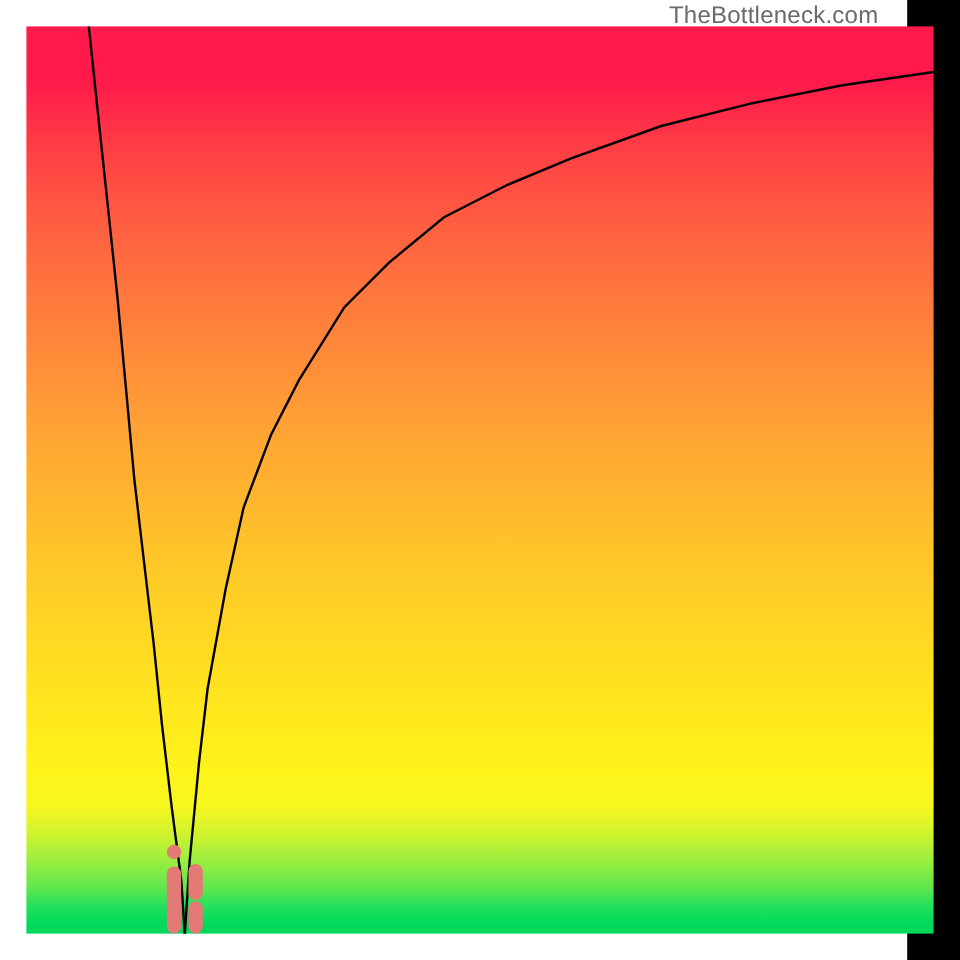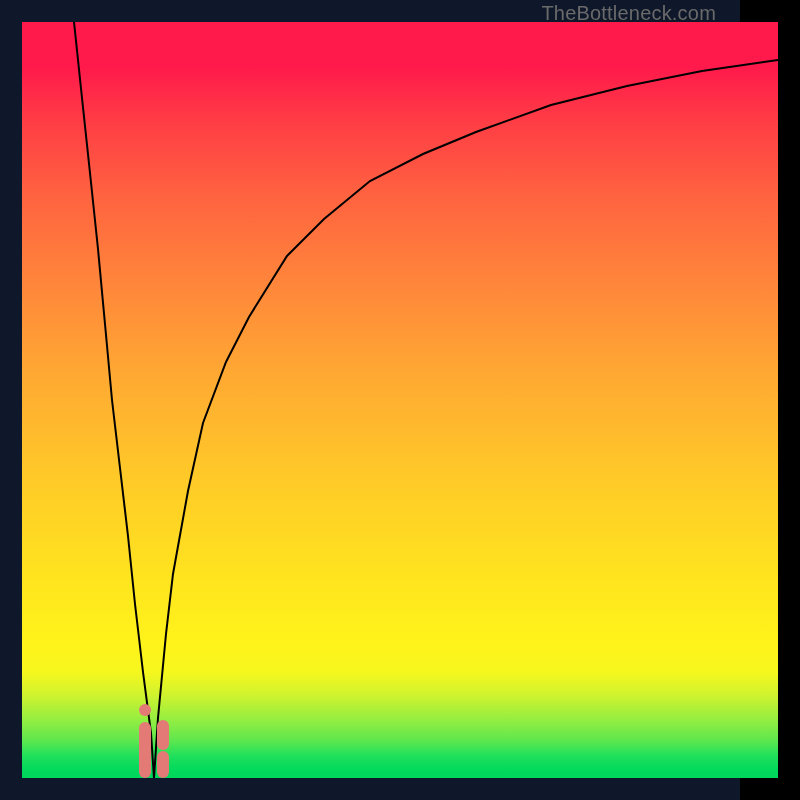--- a/index.html
+++ b/index.html
@@ -8,21 +8,22 @@
     width: 800px;
     height: 800px;
     overflow: hidden;
     background: #000;
     font-family: Arial, Helvetica, sans-serif;
   }
   .frame {
     position: relative;
     width: 740px;
     height: 800px;
-    background: #0f172a;
+    background: #ffffff;
+    padding-left: 16px;
   }
   .plot-area {
     position: absolute;
     left: 22px;
     top: 22px;
     width: 756px;
     height: 756px;
     box-sizing: border-box;
   }
   .gradient {

